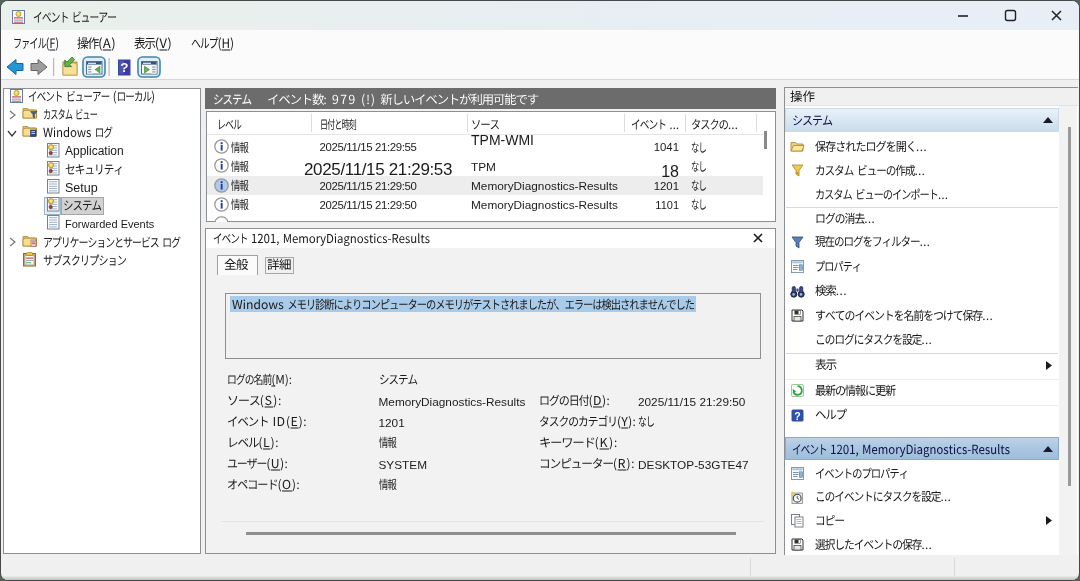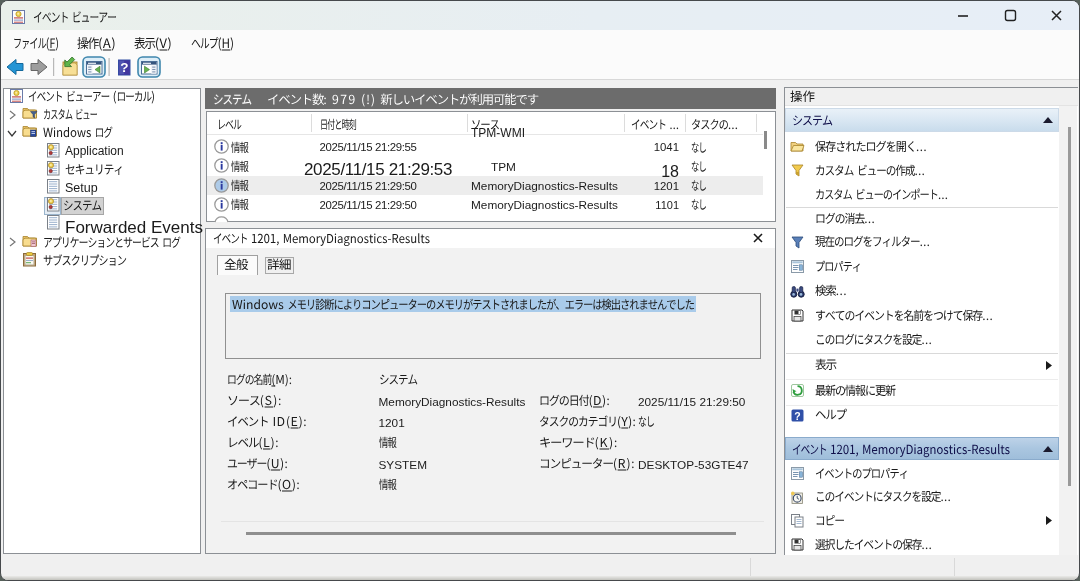--- a/index.html
+++ b/index.html
@@ -273,21 +273,21 @@
     </svg>
     <div class="lat" style="left:64.0px;top:179.8px;font-size:12.5px;color:#1b1b1b">Setup</div>
     <svg class="t" style="left:61.5px;top:209.2px" width="1" height="1">
       <g fill="#1b1b1b" transform="scale(0.01250,-0.01250)">
         <use href="#g30b7" transform="translate(0 0) scale(0.8400 1)"></use>
         <use href="#g30b9" transform="translate(760 0) scale(0.8400 1)"></use>
         <use href="#g30c6" transform="translate(1520 0) scale(0.8400 1)"></use>
         <use href="#g30e0" transform="translate(2280 0) scale(0.8400 1)"></use>
       </g>
     </svg>
-    <div class="lat" style="left:64.0px;top:216.7px;font-size:17px;color:#1b1b1b">Forwarded Events</div>
+    <div class="lat" style="left:64.0px;top:216.7px;font-size:11px;color:#1b1b1b">Forwarded Events</div>
     <svg class="t" style="left:42.0px;top:245.6px" width="1" height="1">
       <g fill="#1b1b1b" transform="scale(0.01250,-0.01250)">
         <use href="#g30a2" transform="translate(0 0) scale(0.7869 1)"></use>
         <use href="#g30d7" transform="translate(712 0) scale(0.7869 1)"></use>
         <use href="#g30ea" transform="translate(1424 0) scale(0.7869 1)"></use>
         <use href="#g30b1" transform="translate(2136 0) scale(0.7869 1)"></use>
         <use href="#g30fc" transform="translate(2848 0) scale(0.7869 1)"></use>
         <use href="#g30b7" transform="translate(3560 0) scale(0.7869 1)"></use>
         <use href="#g30e7" transform="translate(4272 0) scale(0.7869 1)"></use>
         <use href="#g30f3" transform="translate(4984 0) scale(0.7869 1)"></use>
@@ -410,41 +410,41 @@
       <rect x="6.7" y="3.2" width="1.9" height="2" fill="#2b3a9f"></rect>
       <rect x="6.7" y="6" width="1.9" height="5.6" fill="#2b3a9f"></rect>
     </svg>
     <svg class="t" style="left:230.0px;top:150.5px" width="1" height="1">
       <g fill="#1b1b1b" transform="scale(0.01230,-0.01230)">
         <use href="#g60c5" transform="translate(0 0) scale(0.7638 1)"></use>
         <use href="#g5831" transform="translate(691 0) scale(0.7638 1)"></use>
       </g>
     </svg>
     <div class="lat dt" style="left:318.5px;top:140.1px;font-size:11.4px;color:#1b1b1b">2025/11/15 21:29:55</div>
-    <div class="lat" style="left:470.0px;top:125px;font-size:12px;color:#1b1b1b">TPM-WMI</div>
+    <div class="lat" style="left:470.0px;top:131px;font-size:14px;color:#1b1b1b">TPM-WMI</div>
     <div class="lat" style="right:400.0px;top:140.1px;font-size:11.4px;color:#1b1b1b">1041</div>
     <svg class="t" style="left:690.0px;top:150.5px" width="1" height="1">
       <g fill="#1b1b1b" transform="scale(0.01230,-0.01230)">
         <use href="#g306a" transform="translate(0 0) scale(0.6739 1)"></use>
         <use href="#g3057" transform="translate(610 0) scale(0.6739 1)"></use>
       </g>
     </svg>
     <svg class="ic" style="left:213px;top:157px" width="15" height="15" viewBox="0 0 15 15">
       <circle cx="7.5" cy="7.5" r="6.7" fill="#fff" stroke="#9a9a9a" stroke-width="1.3"></circle>
       <rect x="6.7" y="3.2" width="1.9" height="2" fill="#2b3a9f"></rect>
       <rect x="6.7" y="6" width="1.9" height="5.6" fill="#2b3a9f"></rect>
     </svg>
     <svg class="t" style="left:230.0px;top:169.7px" width="1" height="1">
       <g fill="#1b1b1b" transform="scale(0.01230,-0.01230)">
         <use href="#g60c5" transform="translate(0 0) scale(0.7638 1)"></use>
         <use href="#g5831" transform="translate(691 0) scale(0.7638 1)"></use>
       </g>
     </svg>
     <div class="lat dt" style="left:303px;top:159.3px;font-size:17px;color:#1b1b1b">2025/11/15 21:29:53</div>
-    <div class="lat" style="left:490px;top:159.0px;font-size:11.8px;color:#1b1b1b">TPM</div>
+    <div class="lat" style="left:470.0px;top:159.0px;font-size:11.8px;color:#1b1b1b">TPM</div>
     <div class="lat" style="right:400.0px;top:162px;font-size:16px;color:#1b1b1b">18</div>
     <svg class="t" style="left:690.0px;top:169.7px" width="1" height="1">
       <g fill="#1b1b1b" transform="scale(0.01230,-0.01230)">
         <use href="#g306a" transform="translate(0 0) scale(0.6739 1)"></use>
         <use href="#g3057" transform="translate(610 0) scale(0.6739 1)"></use>
       </g>
     </svg>
     <svg class="ic" style="left:213px;top:177px" width="15" height="15" viewBox="0 0 15 15">
       <circle cx="7.5" cy="7.5" r="6.7" fill="#aecbe8" stroke="#9a9a9a" stroke-width="1.3"></circle>
       <rect x="6.7" y="3.2" width="1.9" height="2" fill="#2b3a9f"></rect>

